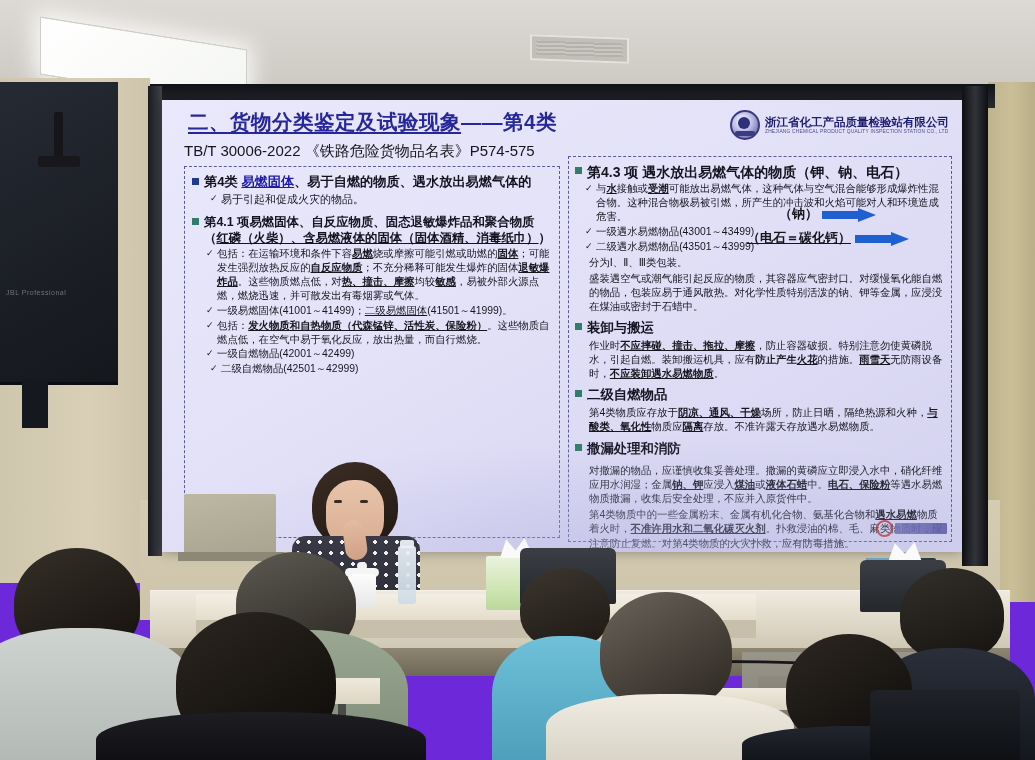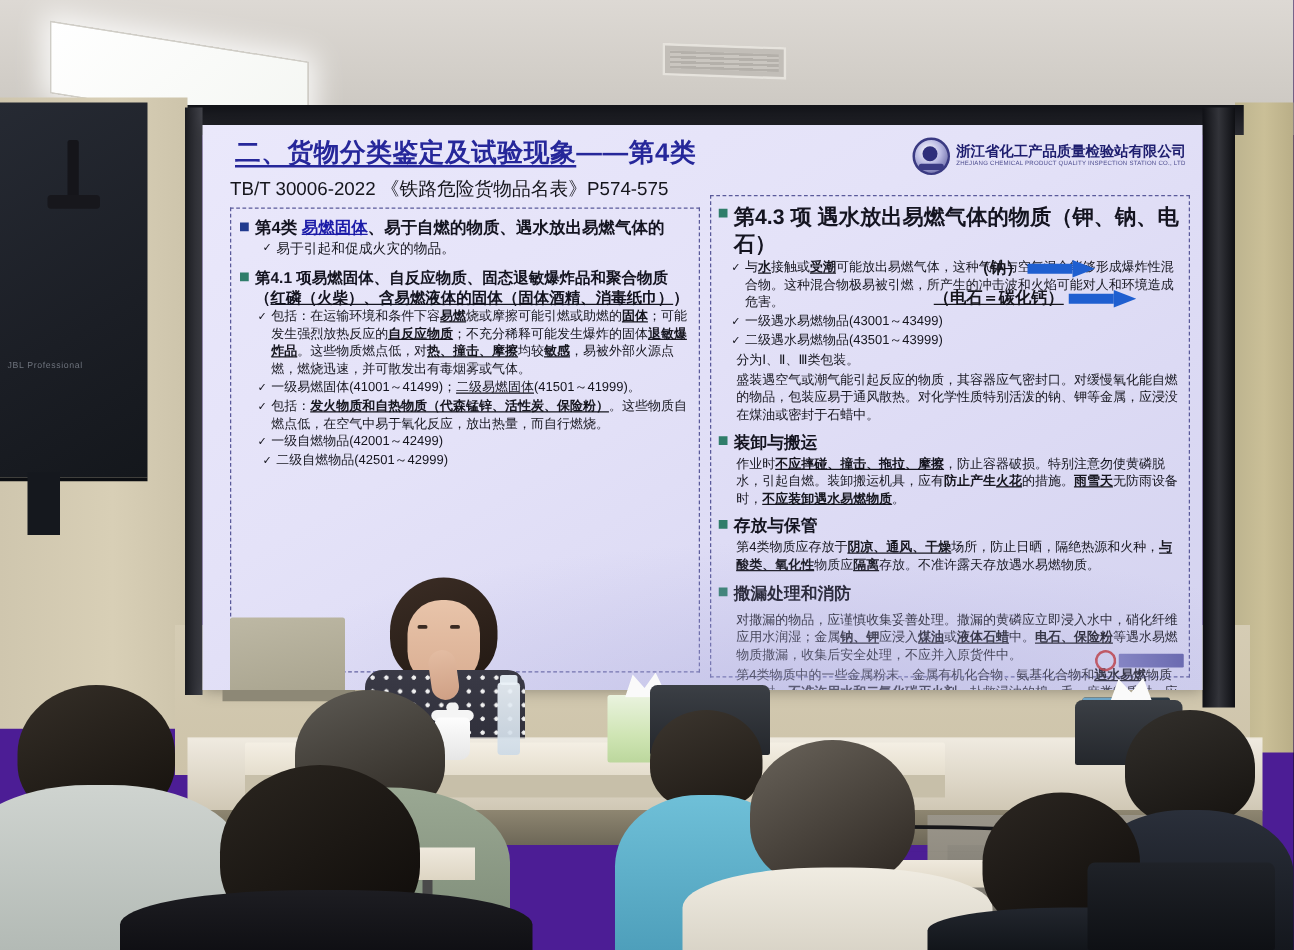--- a/index.html
+++ b/index.html
@@ -1,19 +1,19 @@
 <!DOCTYPE html>
 <html><head>
 <meta charset="utf-8">
 <style>
   html,body{margin:0;padding:0;background:#000;}
   #stage{
     position:relative;width:1035px;height:760px;overflow:hidden;
     font-family:"Liberation Sans","DejaVu Sans",sans-serif;
-    background:#4c1d95;
+    background:#6d28d9;
   }
   
   .ceiling{position:absolute;left:0;top:0;width:1035px;height:108px;
     background:linear-gradient(180deg,#ddd9d4 0%,#d2cec8 55%,#c9c5bf 100%);}
   .ceiling-light{position:absolute;left:40px;top:33px;width:205px;height:56px;
     background:linear-gradient(135deg,#ffffff,#f4f6f2);
     transform:skewY(9deg);border:1px solid #cfcdc6;
     box-shadow:0 0 22px 6px rgba(255,255,255,.85);}
   .ceiling-vent{position:absolute;left:530px;top:36px;width:95px;height:22px;
     background:#c2beb8;border:2px solid #e6e3dd;transform:skewY(2deg);}
@@ -220,21 +220,21 @@
 
       <div class="chk" style="margin-left:14px"><span>包括：</span><b><u>发火物质和自热物质（代森锰锌、活性炭、保险粉）</u></b><span>。这些物质自燃点低，在空气中易于氧化反应，放出热量，而自行燃烧。</span></div>
       <div class="chk" style="margin-left:14px">一级自燃物品(42001～42499)</div>
       <div class="chk" style="margin-left:18px">二级自燃物品(42501～42999)</div>
     </div>
 
     <div class="colR">
 
       <div class="bullet">
         <span class="sq"></span>
-        <span class="h2" style="font-size:17px"><span>第4.3 项 遇水放出易燃气体的物质（</span><b>钾、钠、电石</b><span>）</span></span>
+        <span class="h2" style="font-size:14px"><span>第4.3 项 遇水放出易燃气体的物质（</span><b>钾、钠、电石</b><span>）</span></span>
       </div>
       <div class="chk" style="margin-left:10px"><span>与</span><b><u>水</u></b><span>接触或</span><b><u>受潮</u></b><span>可能放出易燃气体，这种气体与空气混合能够形成爆炸性混合物。这种混合物极易被引燃，所产生的冲击波和火焰可能对人和环境造成危害。</span></div>
       <div class="chk" style="margin-left:10px">一级遇水易燃物品(43001～43499)</div>
       <div class="chk" style="margin-left:10px">二级遇水易燃物品(43501～43999)</div>
 
       <div class="callout" style="left:210px;top:48px">
         <span>（钠）</span>
         <span class="arrow"><i></i><b></b></span>
       </div>
       <div class="callout" style="left:178px;top:72px">
@@ -246,21 +246,21 @@
       <div class="para" style="margin-left:14px">盛装遇空气或潮气能引起反应的物质，其容器应气密封口。对缓慢氧化能自燃的物品，包装应易于通风散热。对化学性质特别活泼的钠、钾等金属，应浸没在煤油或密封于石蜡中。</div>
 
       <div class="bullet" style="margin-top:5px">
         <span class="sq"></span>
         <span class="sec">装卸与搬运</span>
       </div>
       <div class="para" style="margin-left:14px"><span>作业时</span><b><u>不应摔碰、撞击、拖拉、摩擦</u></b><span>，防止容器破损。特别注意勿使黄磷脱水，引起自燃。装卸搬运机具，应有</span><b>防止产生</b><b><u>火花</u></b><span>的措施。</span><b><u>雨雪天</u></b><span>无防雨设备时，</span><b><u>不应装卸遇水易燃物质</u></b><span>。</span></div>
 
       <div class="bullet" style="margin-top:5px">
         <span class="sq"></span>
-        <span class="sec">存放与保管</span>
+        <span class="sec">二级自燃物品</span>
       </div>
       <div class="para" style="margin-left:14px"><span>第4类物质应存放于</span><b><u>阴凉、通风、干燥</u></b><span>场所，防止日晒，隔绝热源和火种，</span><b><u>与酸类、氧化性</u></b><span>物质应</span><b><u>隔离</u></b><span>存放。不准许露天存放遇水易燃物质。</span></div>
 
       <div class="bullet" style="margin-top:6px">
         <span class="sq"></span>
         <span class="sec">撒漏处理和消防</span>
       </div>
       <div class="para" style="margin-left:14px;margin-top:6px"><span>对撒漏的物品，应谨慎收集妥善处理。撒漏的黄磷应立即浸入水中，硝化纤维应用水润湿；金属</span><b><u>钠、钾</u></b><span>应浸入</span><b><u>煤油</u></b><span>或</span><b><u>液体石蜡</u></b><span>中。</span><b><u>电石、保险粉</u></b><span>等遇水易燃物质撒漏，收集后安全处理，不应并入原货件中。</span></div>
       <div class="para" style="margin-left:14px"><span>第4类物质中的一些金属粉末、金属有机化合物、氨基化合物和</span><b><u>遇水易燃</u></b><span>物质着火时，</span><b><u>不准许</u></b><b><u>用水和二氧化碳灭火剂</u></b><span>。扑救浸油的棉、毛、麻类物质时，应注意防止复燃。对第4类物质的火灾扑救，应有防毒措施。</span></div>
 

